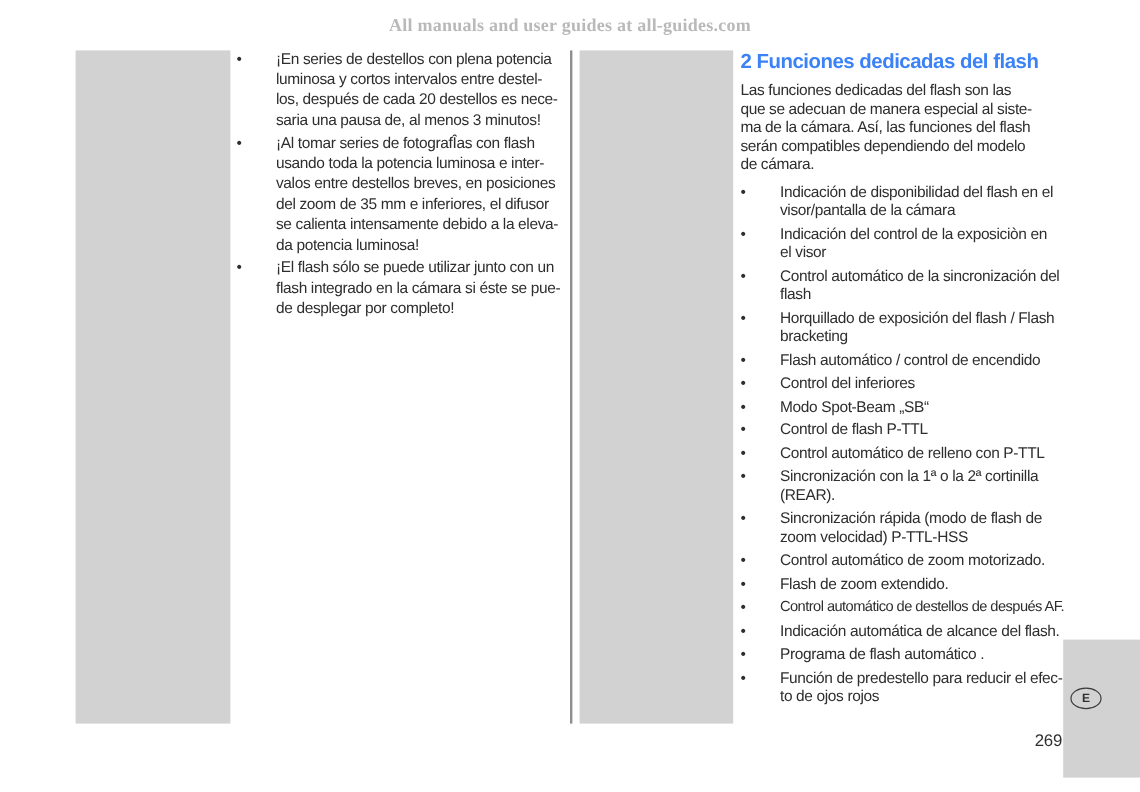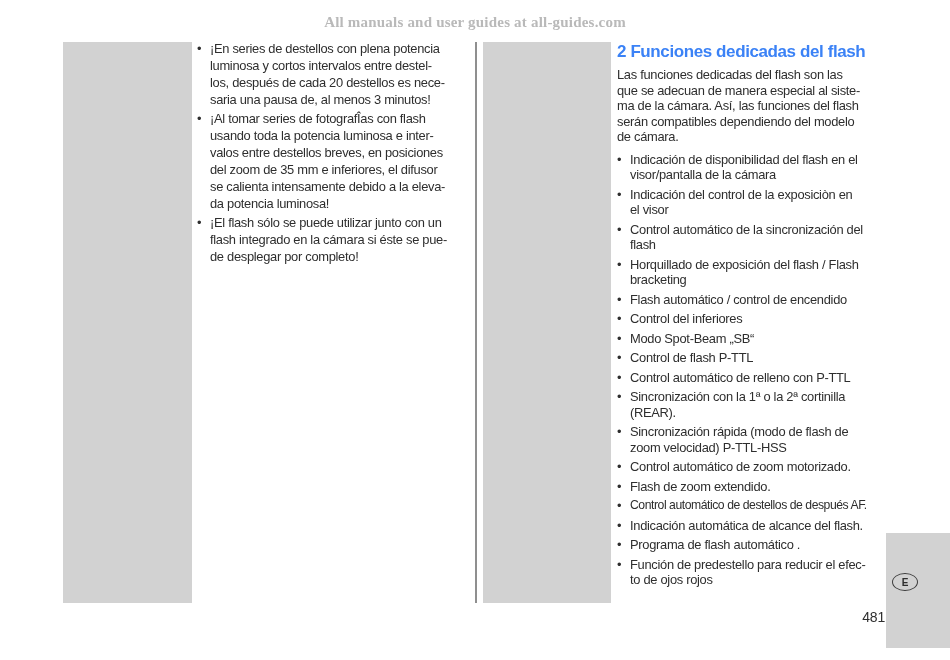--- a/index.html
+++ b/index.html
@@ -48,20 +48,21 @@
   .col-left .bullet-item{margin-bottom:2px;}
   .col-right .bullet-item{margin-bottom:4px;}
   .marker{
     flex:0 0 13px;
     font-size:12.9px;
   }
   .col-left .marker{line-height:17px;}
   .col-right .marker{line-height:15.5px;}
   .btext{
     white-space:pre;
+    margin-left:20px;
   }
   .col-left .btext{line-height:17px;}
   .col-right .btext{line-height:15.5px;}
   .heading{
     font-size:17px;
     font-weight:bold;
     color:#3b82f6;
     letter-spacing:-0.4px;
     line-height:20px;
     margin:0 0 5px 0;
@@ -217,15 +218,15 @@
 to de ojos rojos</div>
     </div>
   </div>
 
   <div class="corner-tab">
     <div class="e-badge">
       <span>E</span>
     </div>
   </div>
 
-  <div class="page-num">481</div>
+  <div class="page-num">269</div>
 
 </div>
 
 </body></html>

